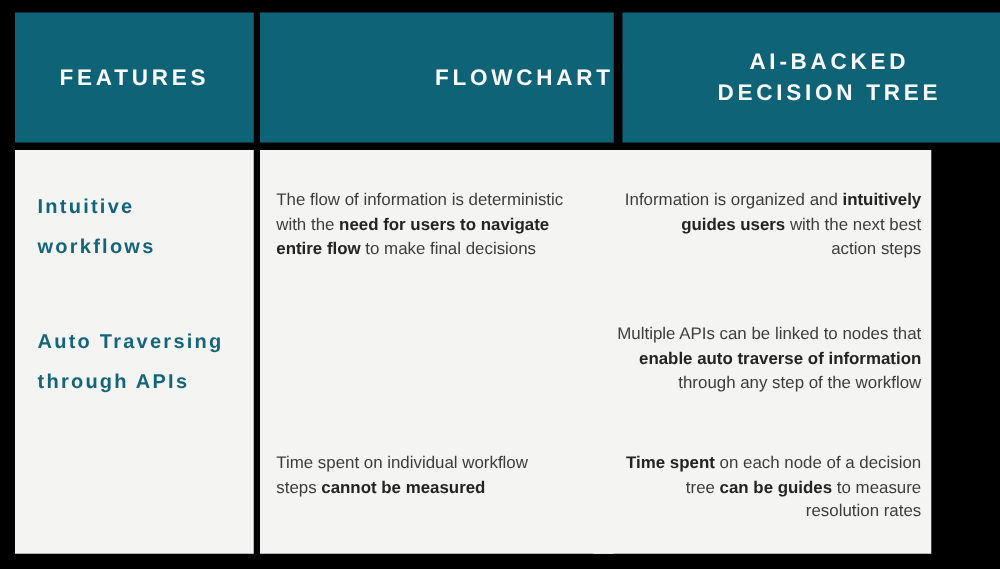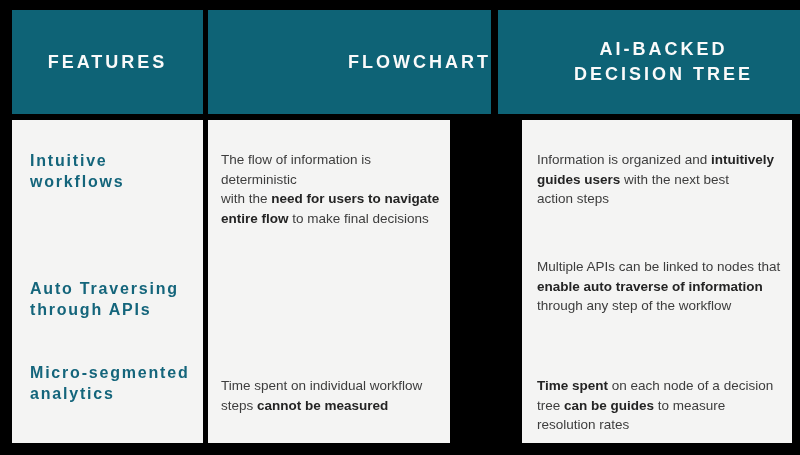--- a/index.html
+++ b/index.html
@@ -24,47 +24,47 @@
     top:10px;height:104px;
   }
   #hdr-features{left:12px;width:191px;}
   #hdr-flowchart{left:208px;width:283px;justify-content:flex-end;}
   #hdr-ai{left:498px;width:331px;}
   .body-col{
     background:#F4F4F3;
     top:120px;height:323px;
   }
   #col-features{left:12px;width:191px;}
-  #col-flowchart{left:208px;width:242px;}
-  #col-ai{left:522px;width:270px;}
+  #col-flowchart{left:208px;width:283px;}
+  #col-ai{left:475px;width:270px;text-align:right;}
   .feature-label{
     position:absolute;
     left:18px;right:6px;
     color:#14657B;
     font-weight:700;
     font-size:16px;
     letter-spacing:1.8px;
-    line-height:21px;
+    line-height:32px;
     white-space:pre-line;
   }
   .feature-r1{top:30px;}
-  .feature-r2{top:138px;margin-top:20px;}
+  .feature-r2{top:138px;}
   .feature-r3{top:242px;}
   .cell-text{
     position:absolute;
     left:13px;right:8px;
     color:#3D3D3D;
     font-size:13.5px;
     line-height:19.5px;
     white-space:pre-line;
   }
   #col-ai .cell-text{left:15px;}
   .row1{top:30px;}
   .row2{top:137px;}
-  .row3{top:240px;margin-top:16px;}
+  .row3{top:240px;}
   .cell-text b{color:#242424;font-weight:700;}
 </style>
 </head>
 <body>
 
 <div class="cell header-cell" id="hdr-features">
   <span>FEATURES</span>
 </div>
 <div class="cell header-cell" id="hdr-flowchart">
   <span>FLOWCHART</span>
@@ -72,22 +72,20 @@
 <div class="cell header-cell" id="hdr-ai">
   <span>AI-BACKED
 DECISION TREE</span>
 </div>
 
 <div class="cell body-col" id="col-features">
   <div class="feature-label feature-r1">Intuitive
 workflows</div>
   <div class="feature-label feature-r2">Auto Traversing
 through APIs</div>
-  <div class="feature-label feature-r3">Micro-segmented
-analytics</div>
 </div>
 
 <div class="cell body-col" id="col-flowchart">
   <div class="cell-text row1"><span>The flow of information is deterministic
 with the </span><b>need for users to navigate
 entire flow</b><span> to make final decisions</span></div>
   <div class="cell-text row3"><span>Time spent on individual workflow
 steps </span><b>cannot be measured</b></div>
 </div>
 

